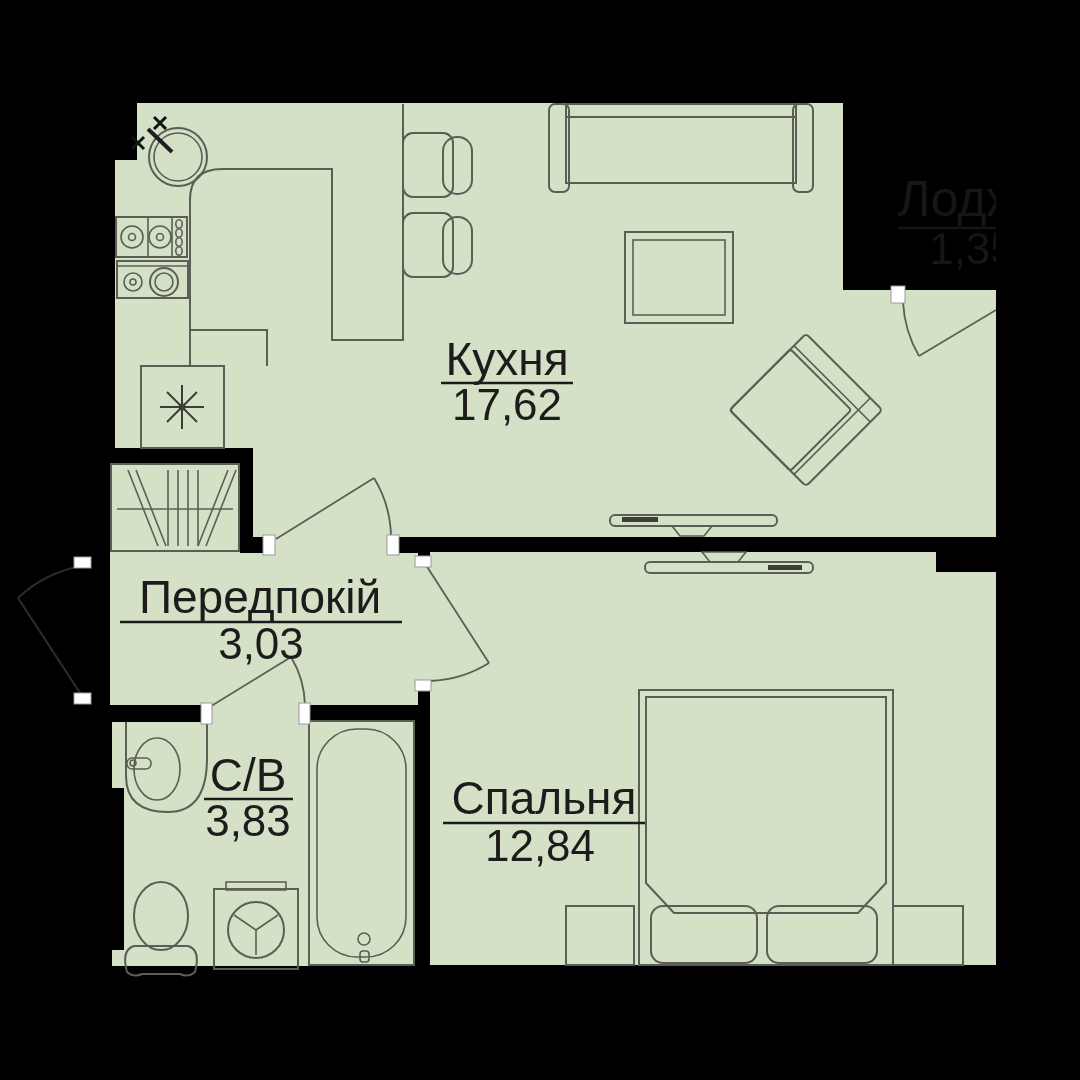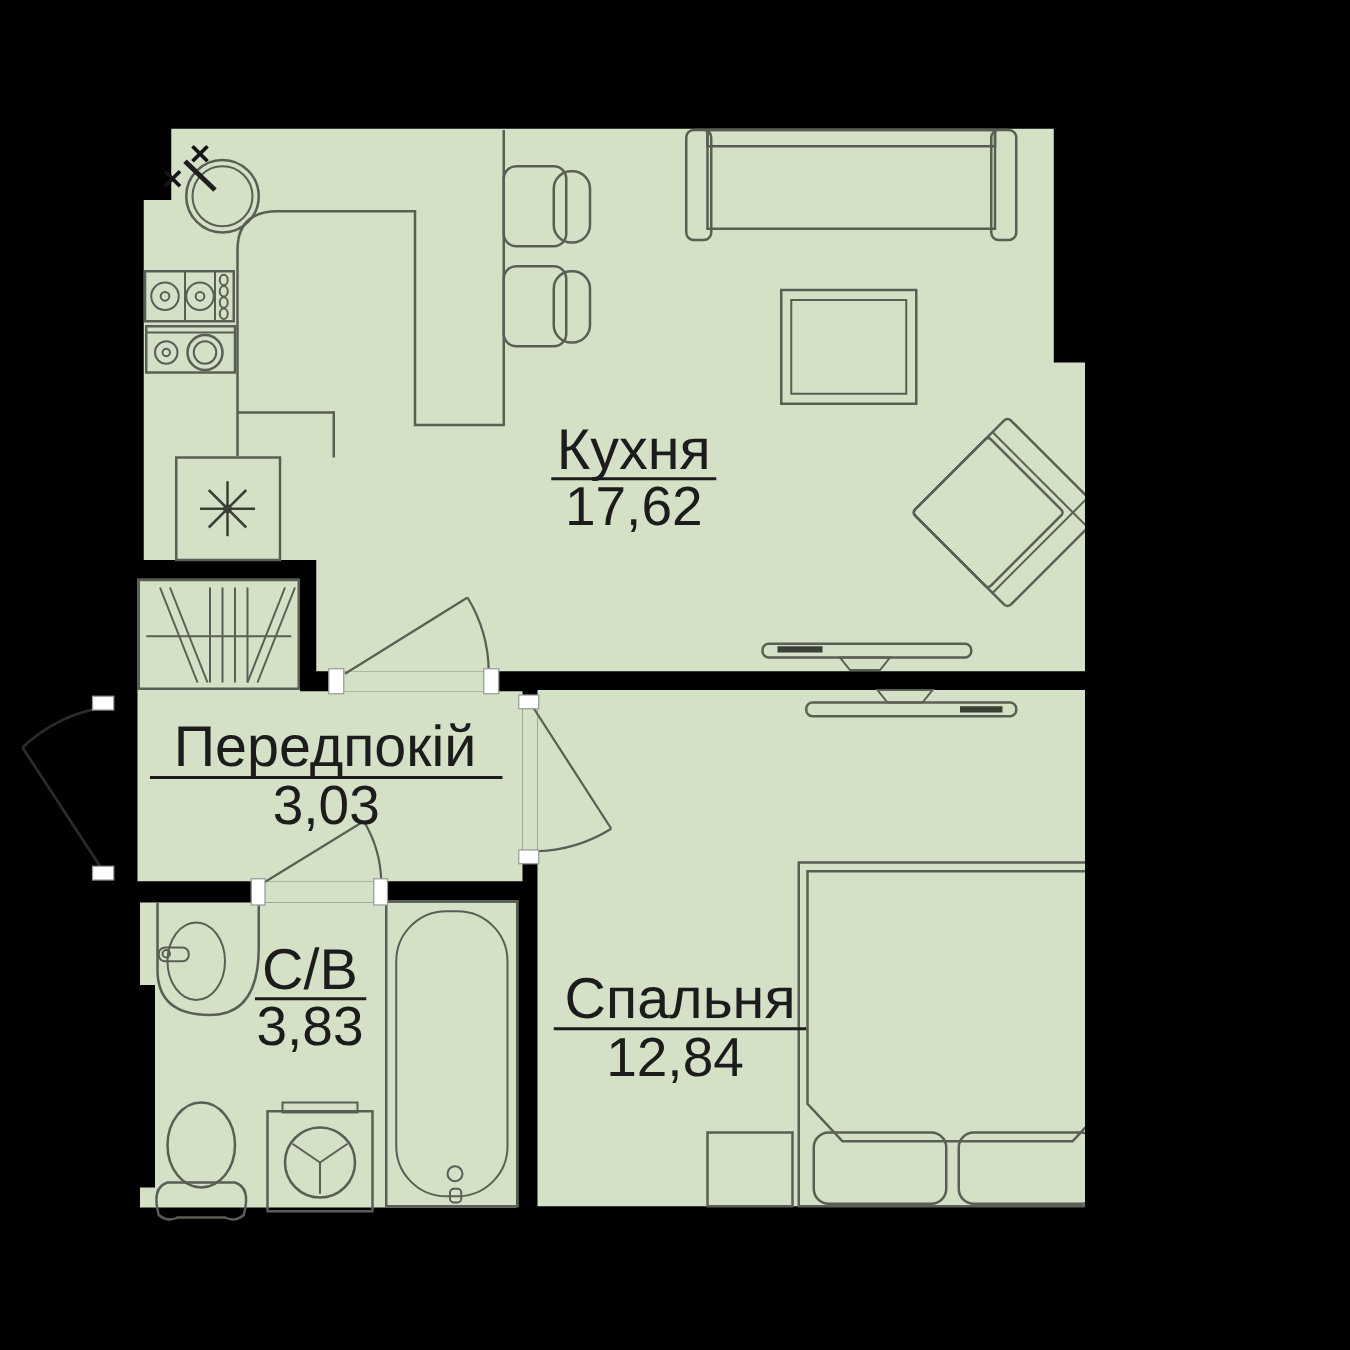--- a/index.html
+++ b/index.html
@@ -1,16 +1,16 @@
 <!DOCTYPE html>
 <html><head>
 <meta charset="utf-8">
 <style>
   html,body{margin:0;padding:0;background:#000;}
-  .stage{position:relative;width:868px;height:1080px;background:#000;overflow:hidden;}
+  .stage{position:relative;width:996px;height:1080px;background:#000;overflow:hidden;}
   svg{position:absolute;left:0;top:0;}
   text{font-family:"Liberation Sans","DejaVu Sans",sans-serif;}
   .room-name{font-size:46px;fill:#1c1c1c;}
   .room-area{font-size:44px;fill:#1c1c1c;}
   .loggia-name{font-size:50px;fill:#161616;}
   .loggia-area{font-size:44px;fill:#161616;}
   .fur{stroke:#5a5f55;stroke-width:2;fill:none;}
   .fur-thin{stroke:#5a5f55;stroke-width:1.6;fill:none;}
 </style>
 </head>

